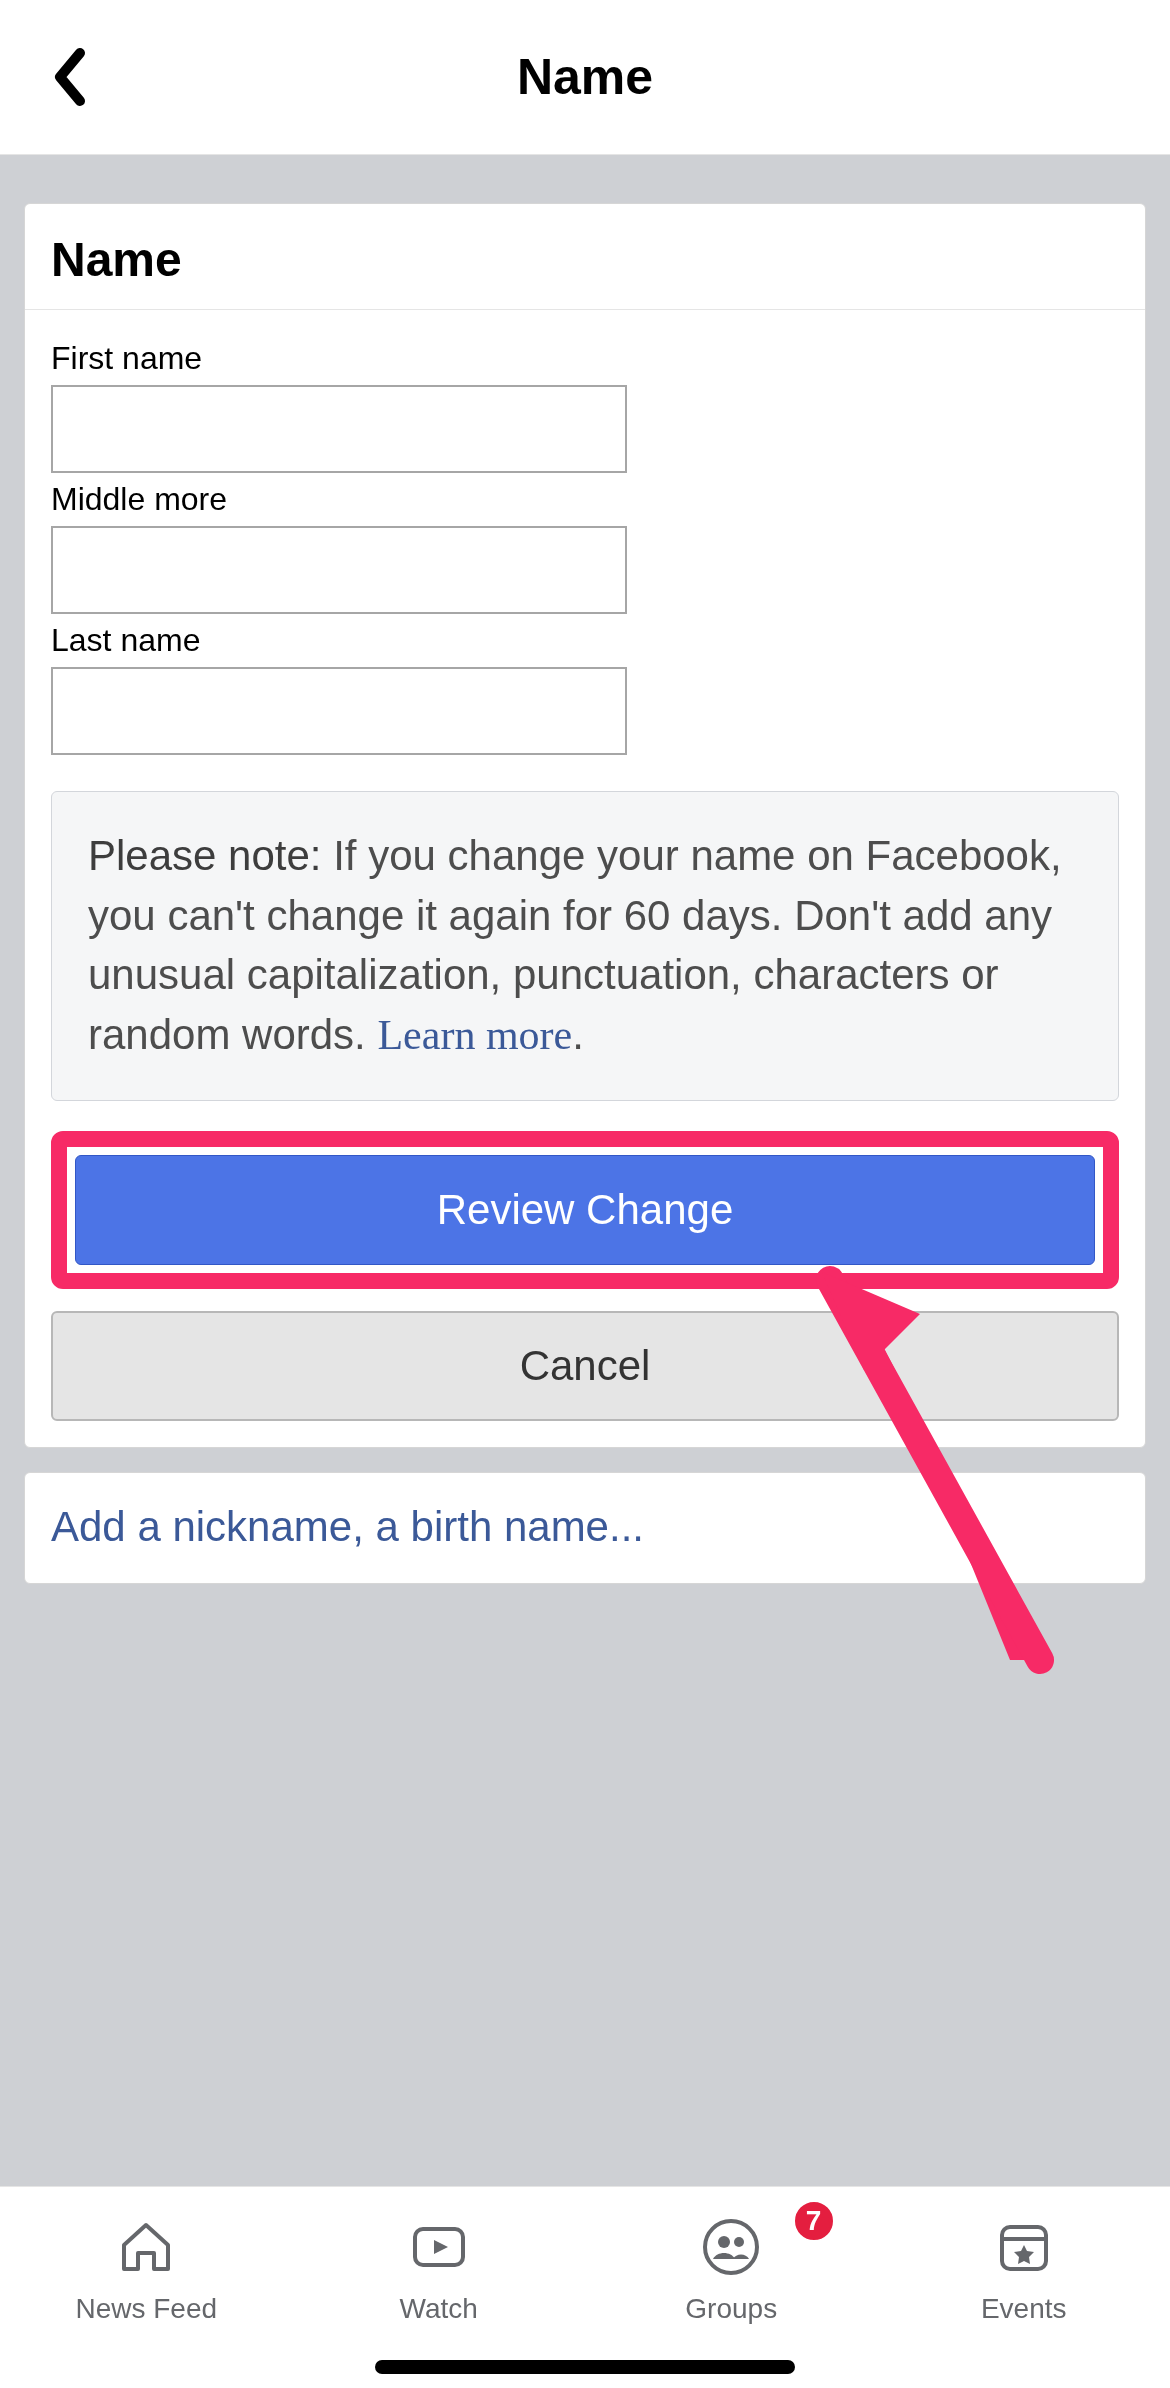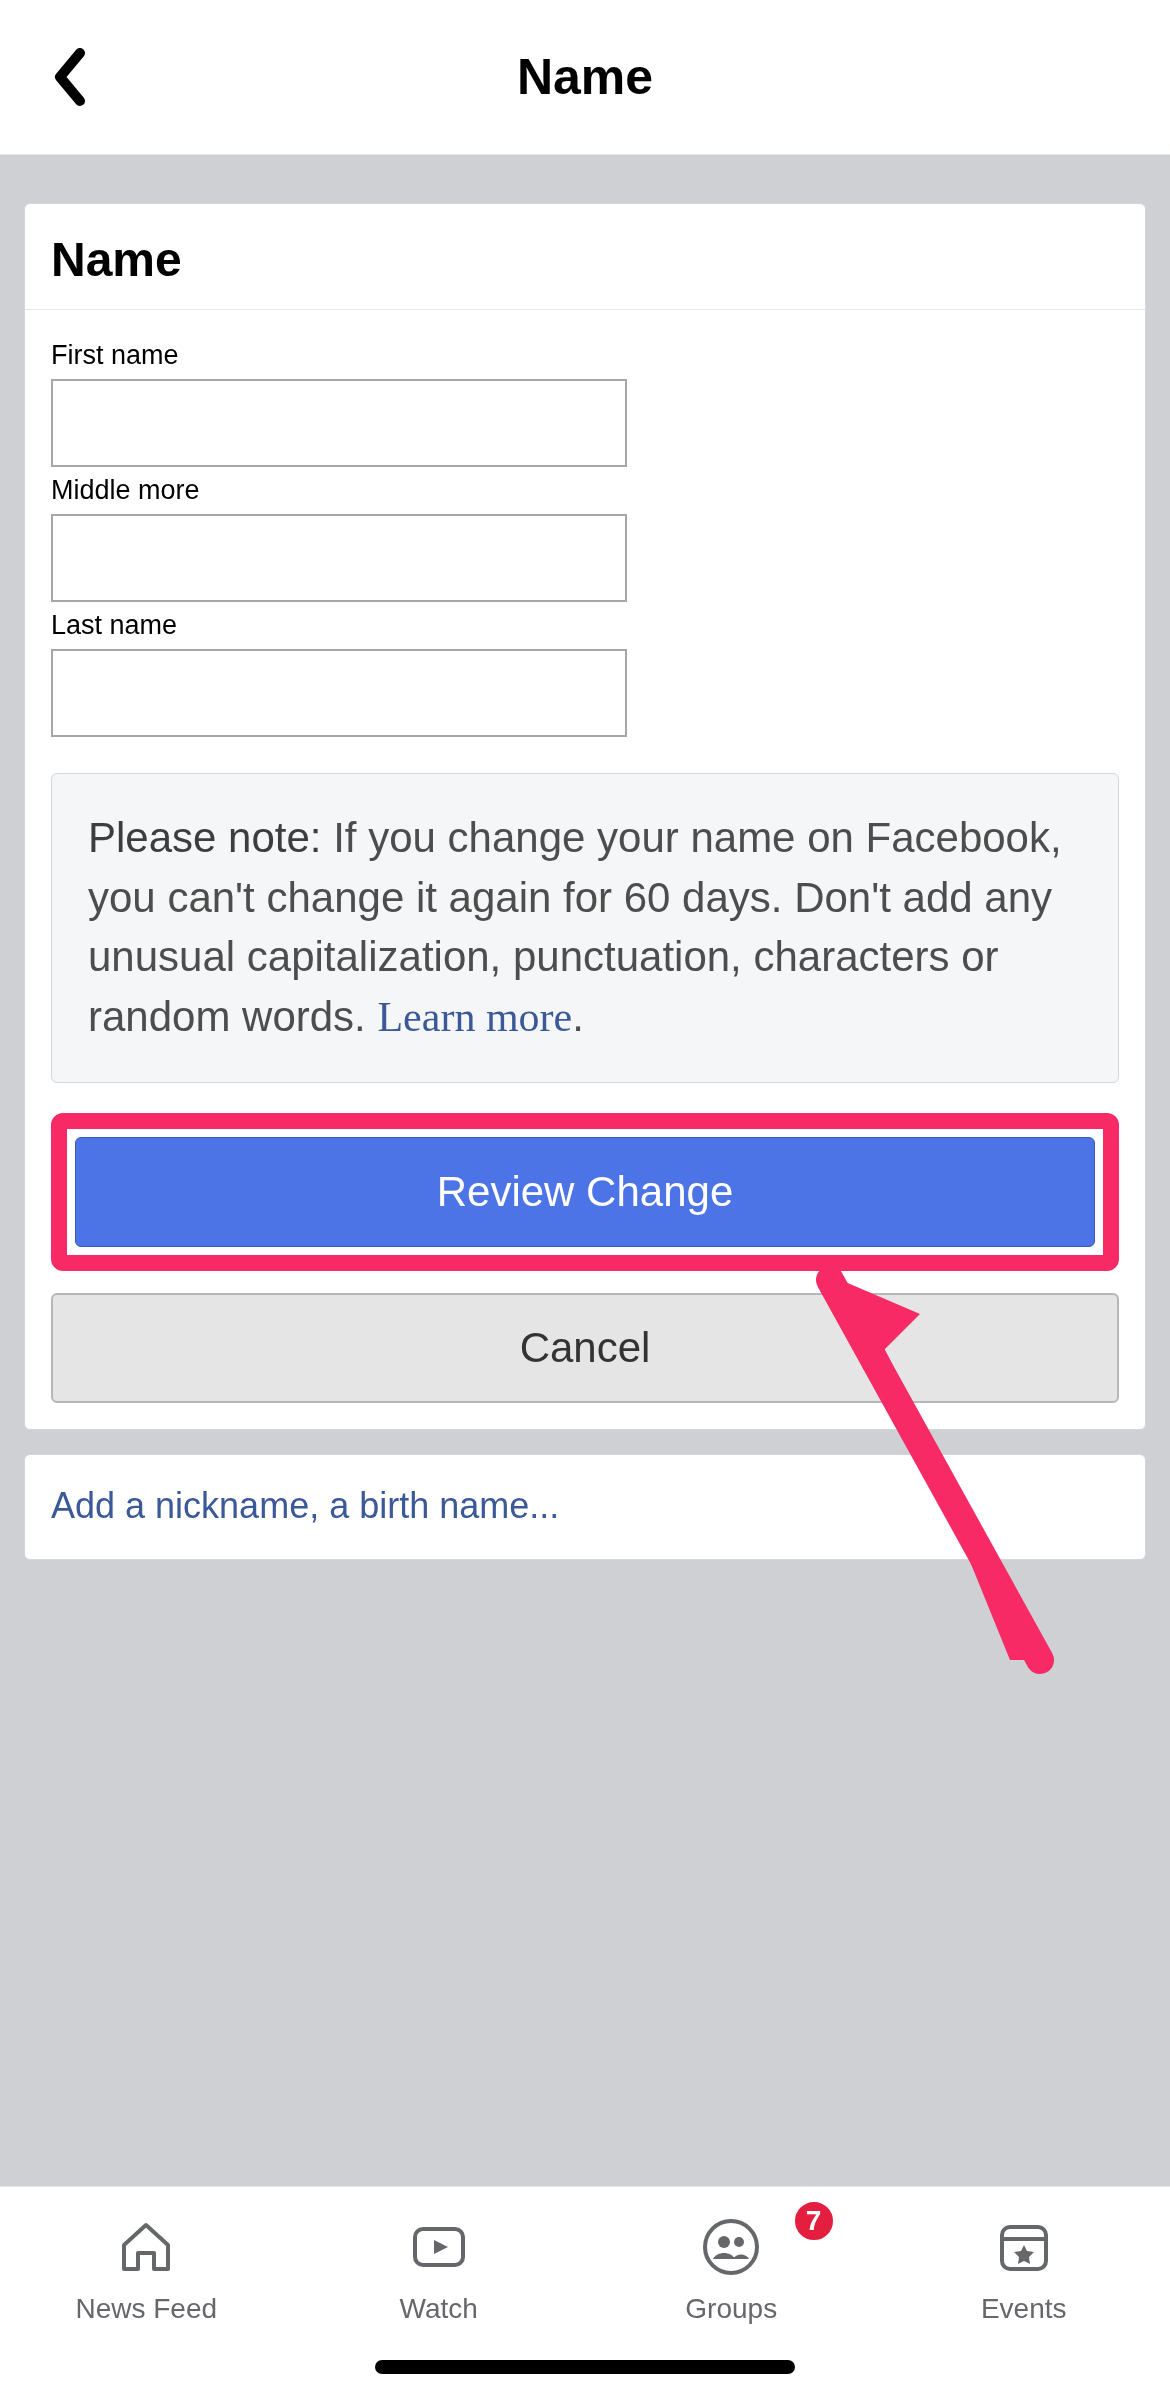--- a/index.html
+++ b/index.html
@@ -53,21 +53,21 @@
     }
     .card-header-title {
       font-size: 48px;
       font-weight: 800;
       color: #000;
     }
     .card-body {
       padding: 30px 26px 26px 26px;
     }
     .field-label {
-      font-size: 27px;
+      font-size: 32px;
       color: #000;
       margin-bottom: 8px;
       margin-top: 8px;
     }
     .field-label:first-child { margin-top: 0; }
     .text-input {
       width: 576px;
       height: 88px;
       border: 2px solid #a6a6a6;
       font-size: 38px;
@@ -108,21 +108,21 @@
       background: #e5e5e5;
       color: #333;
       border: 2px solid #b7b7b7;
       border-radius: 6px;
       font-size: 42px;
       margin-top: 22px;
       cursor: pointer;
     }
     .link-row {
       padding: 30px 26px 32px 26px;
-      font-size: 36px;
+      font-size: 42px;
       color: #3b5998;
       cursor: pointer;
     }
     .annotation-arrow {
       position: absolute;
       left: 810px;
       top: 1260px;
       pointer-events: none;
     }
     .tab-bar {

